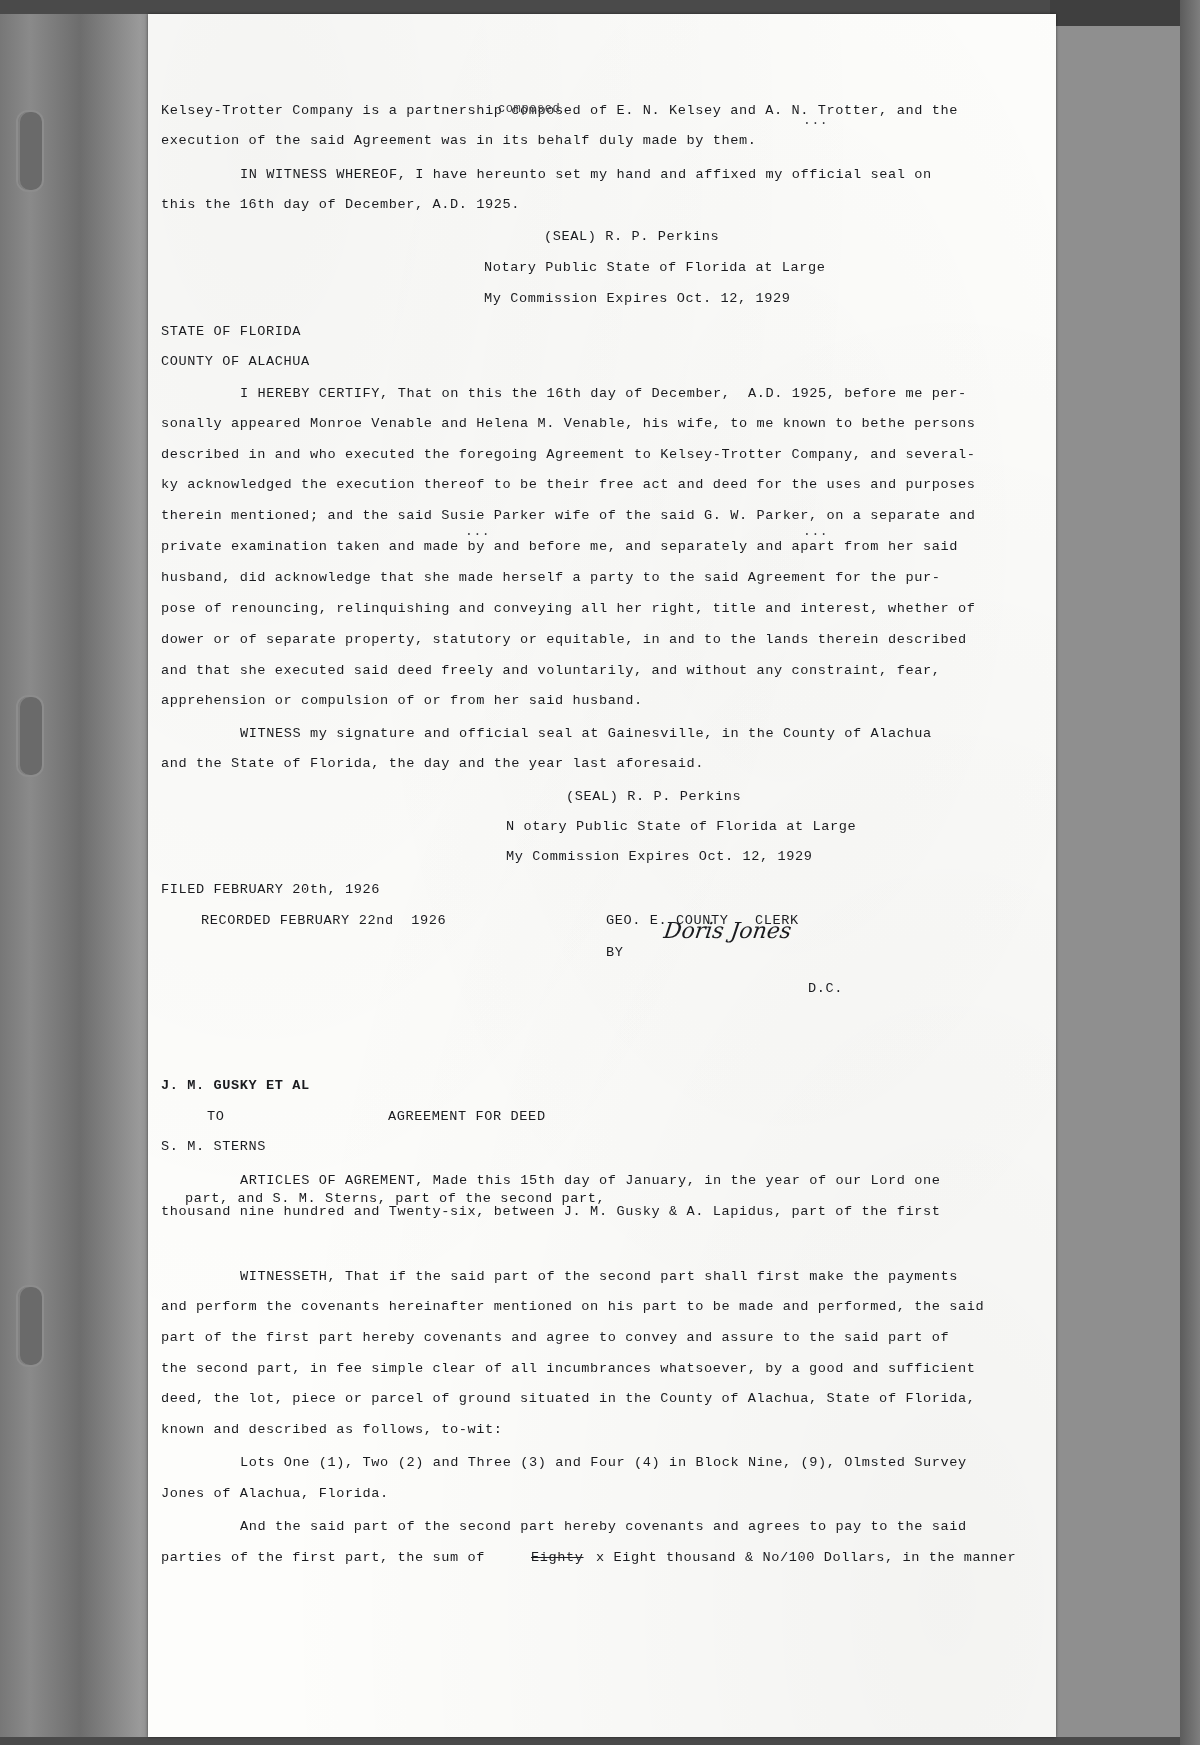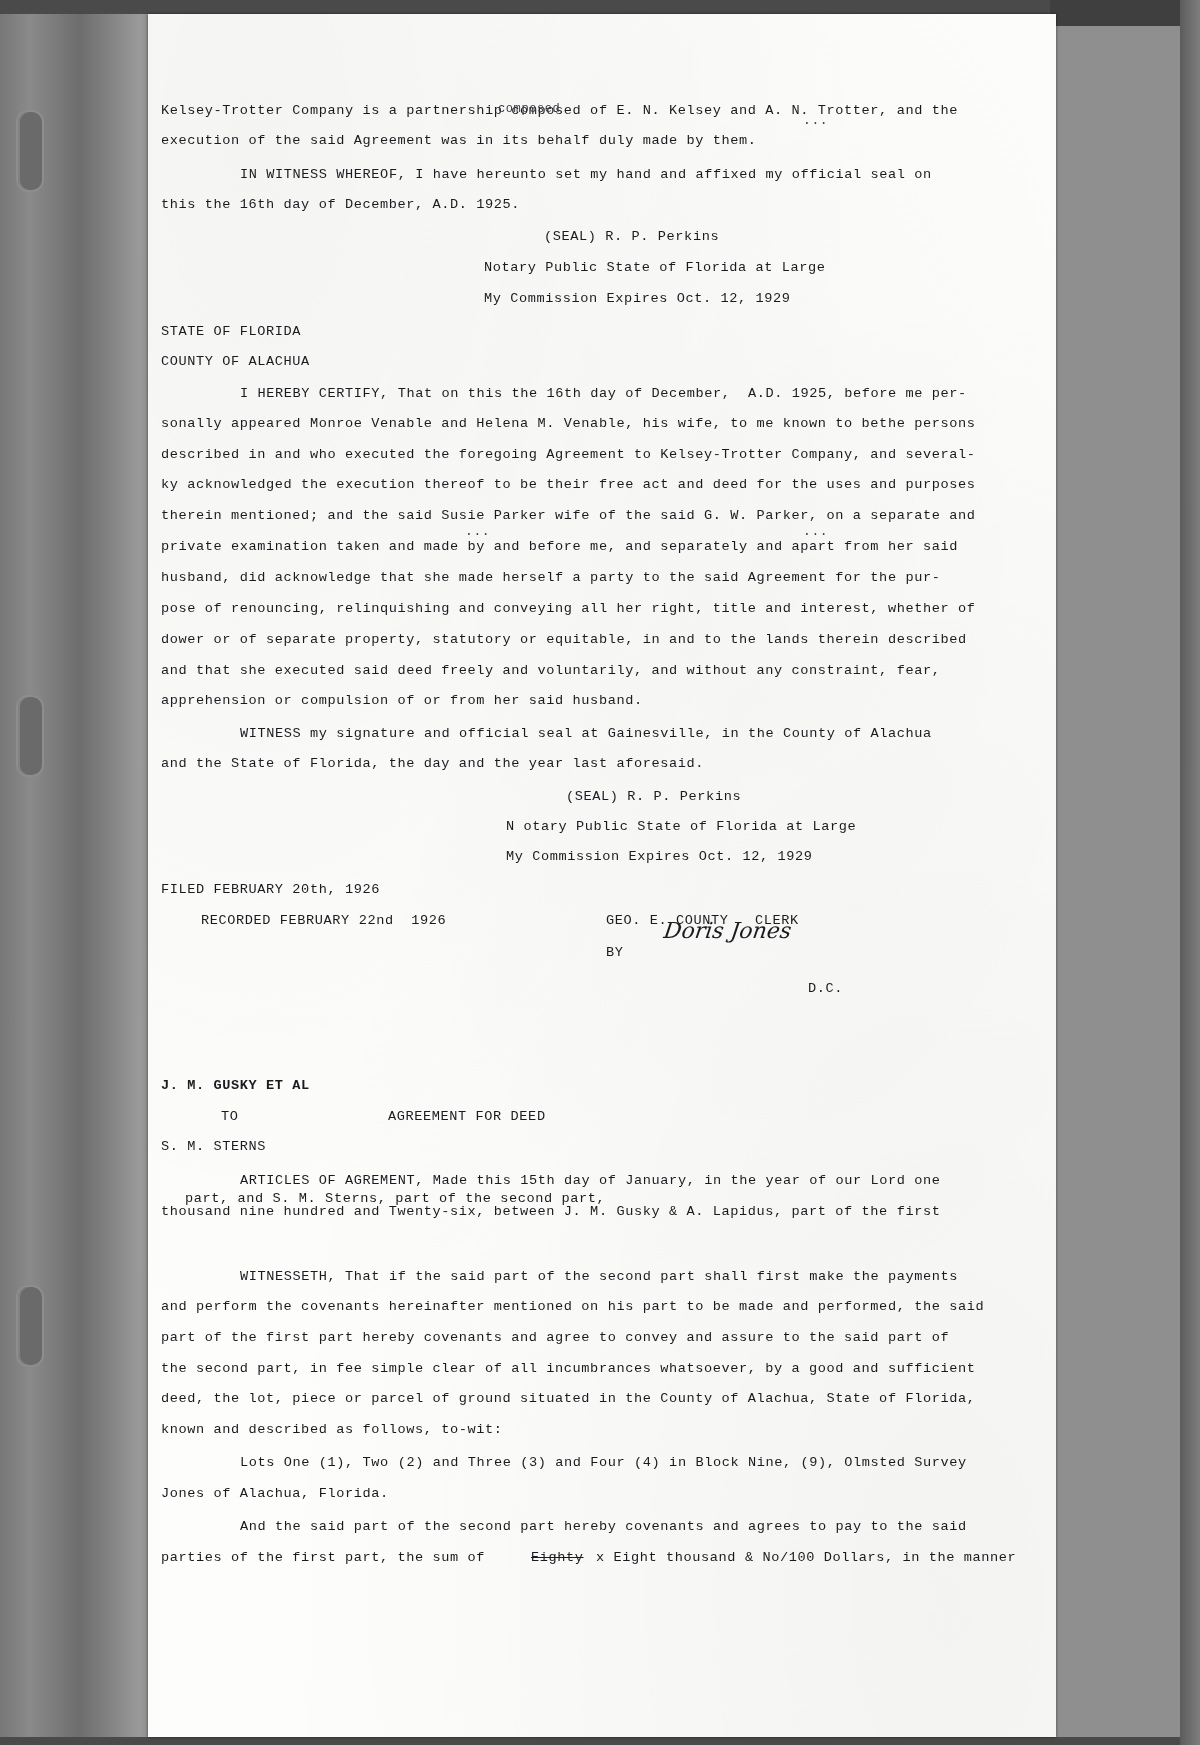--- a/index.html
+++ b/index.html
@@ -158,21 +158,21 @@
       <div class="line" style="left:358px; top:828px;">My Commission Expires Oct. 12, 1929</div>
       <div class="line" style="left:13px;  top:861px;">FILED FEBRUARY 20th, 1926</div>
       <div class="line" style="left:13px;  top:892px;margin-left:40px;">RECORDED FEBRUARY 22nd  1926</div>
       <div class="line" style="left:458px; top:892px;">GEO. E. COUNTY   CLERK</div>
       <div class="line" style="left:458px; top:924px;">BY</div>
 
       <div class="line sig" style="left:516px; top:902px;">Doris Jones</div>
       <div class="line" style="left:660px; top:924px;margin-top:36px;">D.C.</div>
 
       <div class="line" style="left:13px;  top:1057px;font-weight:bold;">J. M. GUSKY ET AL</div>
-      <div class="line" style="left:73px;  top:1088px;text-align:center;">TO</div>
+      <div class="line" style="left:59px;  top:1088px;text-align:center;">TO</div>
       <div class="line" style="left:240px; top:1088px;">AGREEMENT FOR DEED</div>
       <div class="line" style="left:13px;  top:1118px;">S. M. STERNS</div>
       <div class="line" style="left:92px;  top:1152px;">ARTICLES OF AGREMENT, Made this 15th day of January, in the year of our Lord one</div>
       <div class="line" style="left:13px;  top:1183px;">thousand nine hundred and Twenty-six, between J. M. Gusky &amp; A. Lapidus, part of the first</div>
       <div class="line" style="left:13px;  top:1170px;margin-left:24px;">part, and S. M. Sterns, part of the second part,</div>
       <div class="line" style="left:92px;  top:1248px;">WITNESSETH, That if the said part of the second part shall first make the payments</div>
       <div class="line" style="left:13px;  top:1278px;">and perform the covenants hereinafter mentioned on his part to be made and performed, the said</div>
       <div class="line" style="left:13px;  top:1309px;">part of the first part hereby covenants and agree to convey and assure to the said part of</div>
       <div class="line" style="left:13px;  top:1340px;">the second part, in fee simple clear of all incumbrances whatsoever, by a good and sufficient</div>
       <div class="line" style="left:13px;  top:1370px;">deed, the lot, piece or parcel of ground situated in the County of Alachua, State of Florida,</div>

